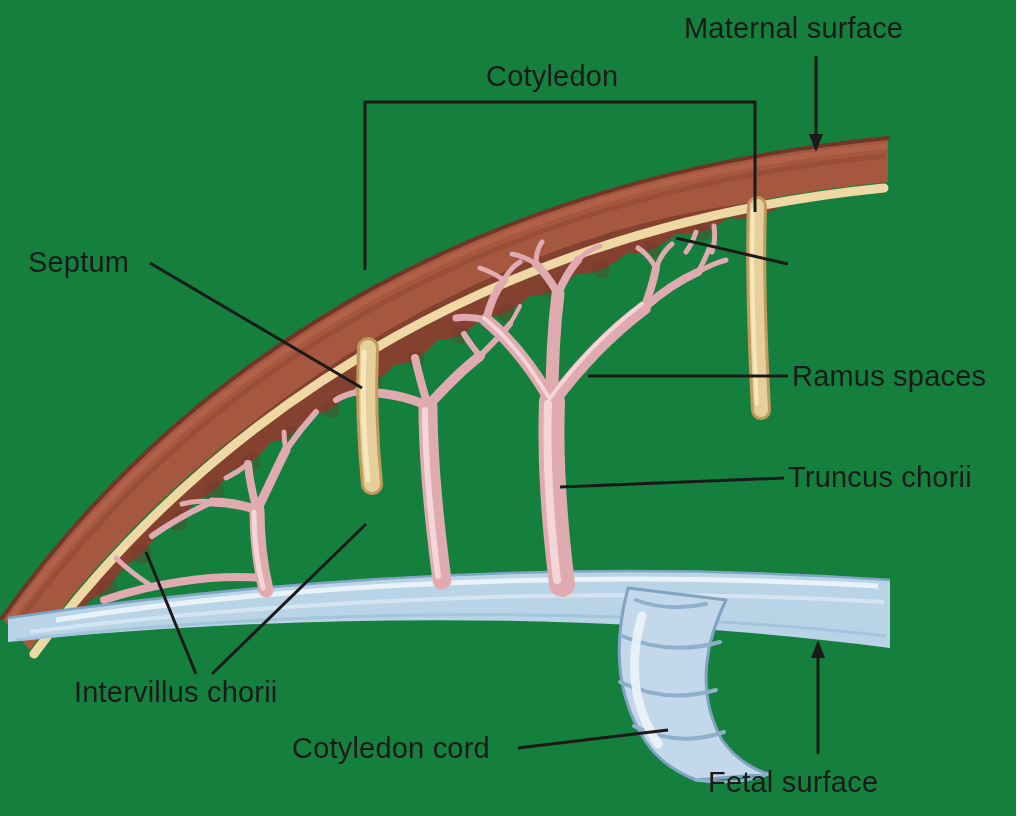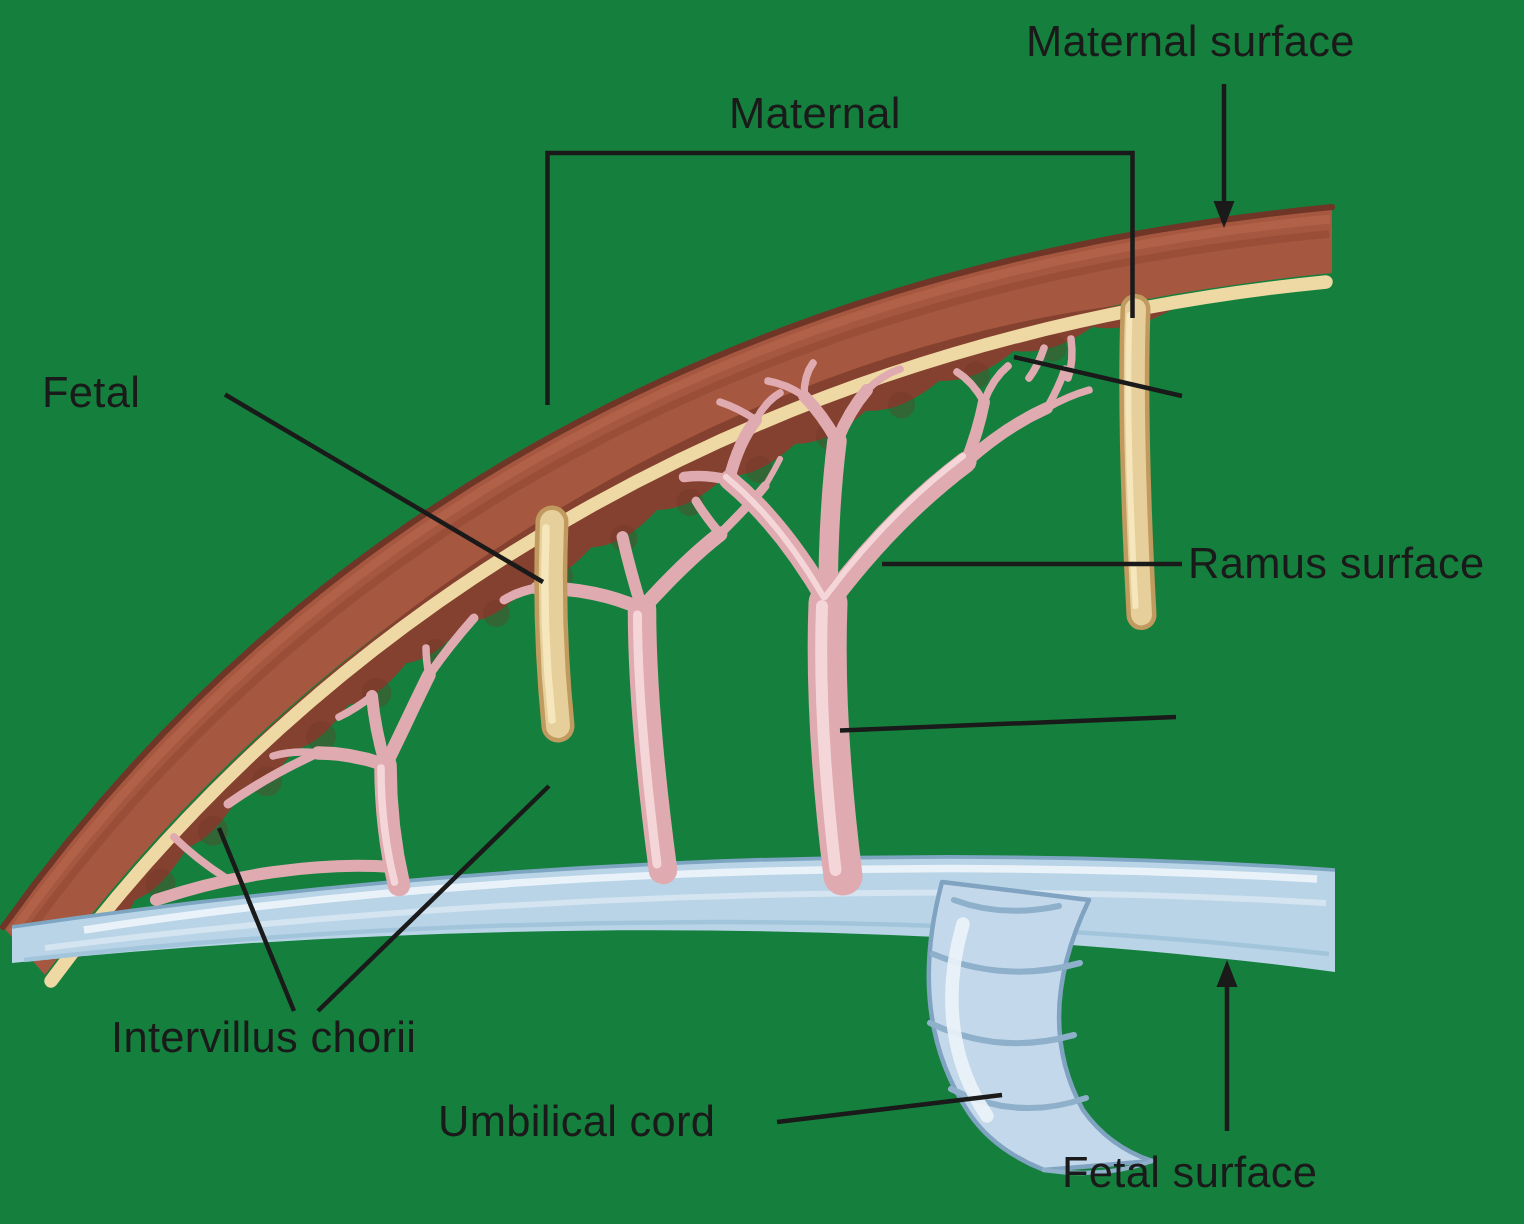--- a/index.html
+++ b/index.html
@@ -166,29 +166,30 @@
       <line x1="196" y1="674" x2="146" y2="552"></line>
       <line x1="212" y1="674" x2="366" y2="524"></line>
       <line x1="518" y1="748" x2="668" y2="730"></line>
     </g>
     <polygon points="816,152 809,134 823,134" fill="#1a1a1a"></polygon>
     <polygon points="818,640 811,658 825,658" fill="#1a1a1a"></polygon>
   </svg>
 
   <div class="label" style="left:684px;top:12px">Maternal surface</div>
 
-  <div class="label" style="left:486px;top:60px">Maternal</div>
+  <div class="label" style="left:486px;top:60px">Cotyledon</div>
 
-  <div class="label" style="left:28px;top:246px">Fetal</div>
+  <div class="label" style="left:28px;top:246px">Septum</div>
 
 
-  <div class="label" style="left:792px;top:360px">Ramus surface</div>
+  <div class="label" style="left:792px;top:360px">Ramus spaces</div>
 
   <div class="label" style="left:788px;top:460px">
+    <span class="sub">Truncus chorii</span>
   </div>
 
   <div class="label" style="left:74px;top:676px">Intervillus chorii</div>
 
-  <div class="label" style="left:292px;top:732px">Umbilical cord</div>
+  <div class="label" style="left:292px;top:732px">Cotyledon cord</div>
 
   <div class="label" style="left:708px;top:766px">Fetal surface</div>
 
 </div>
 
 </body></html>

